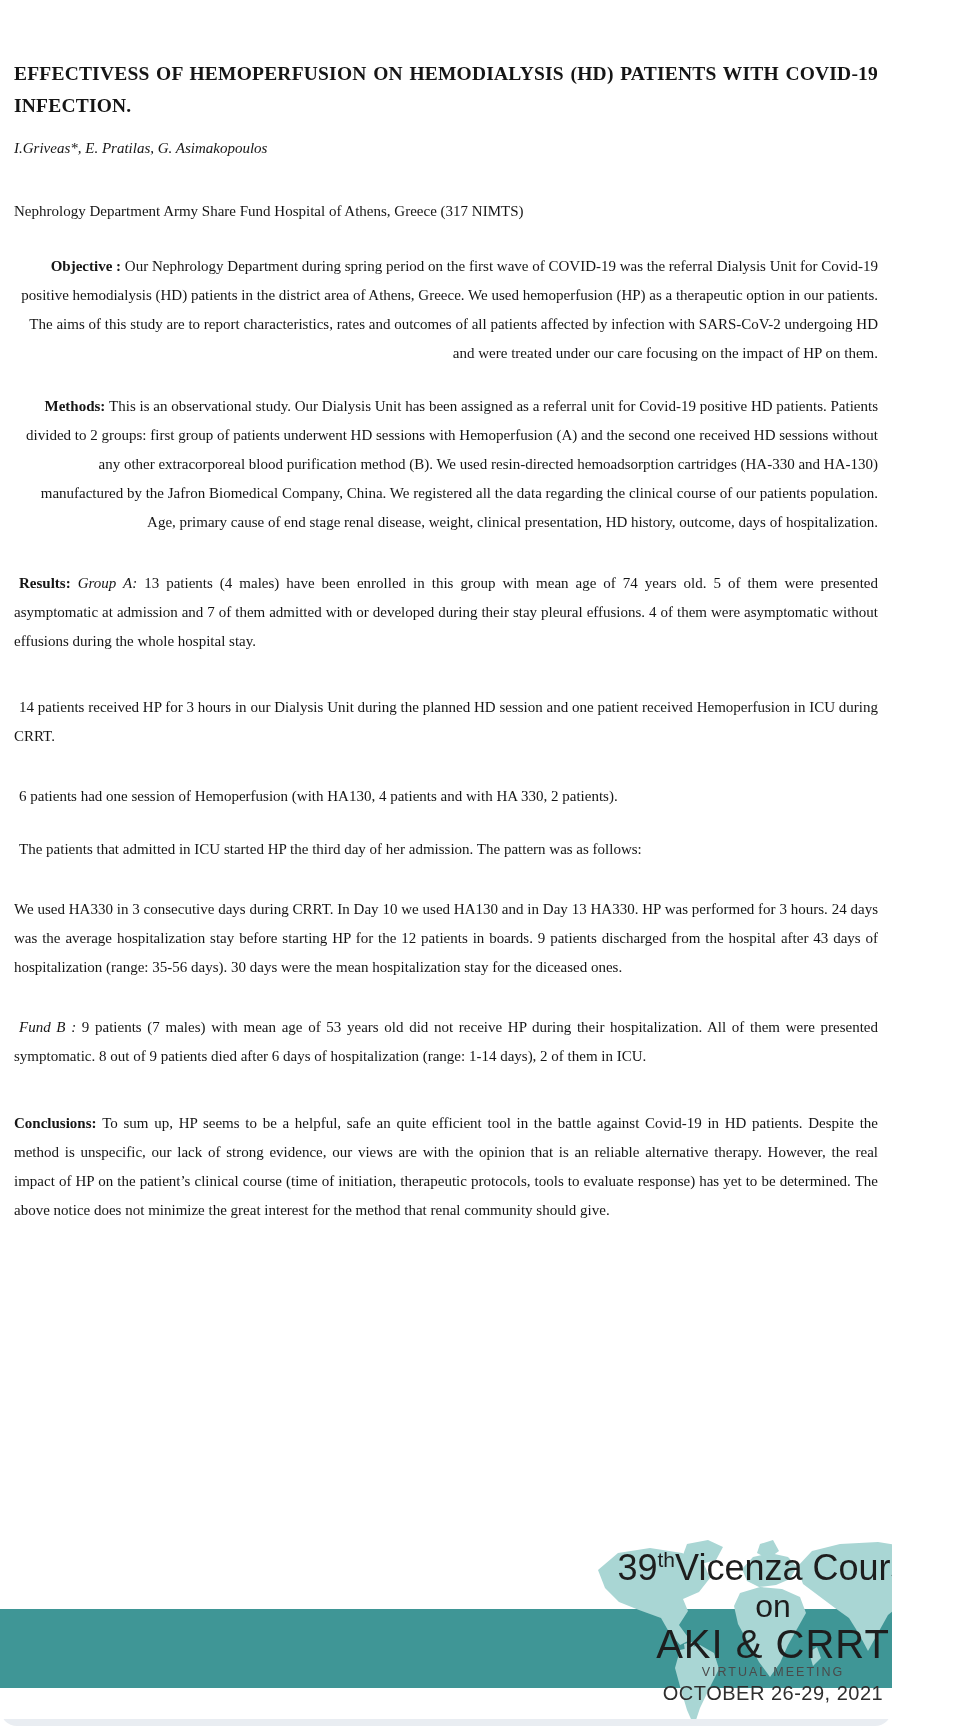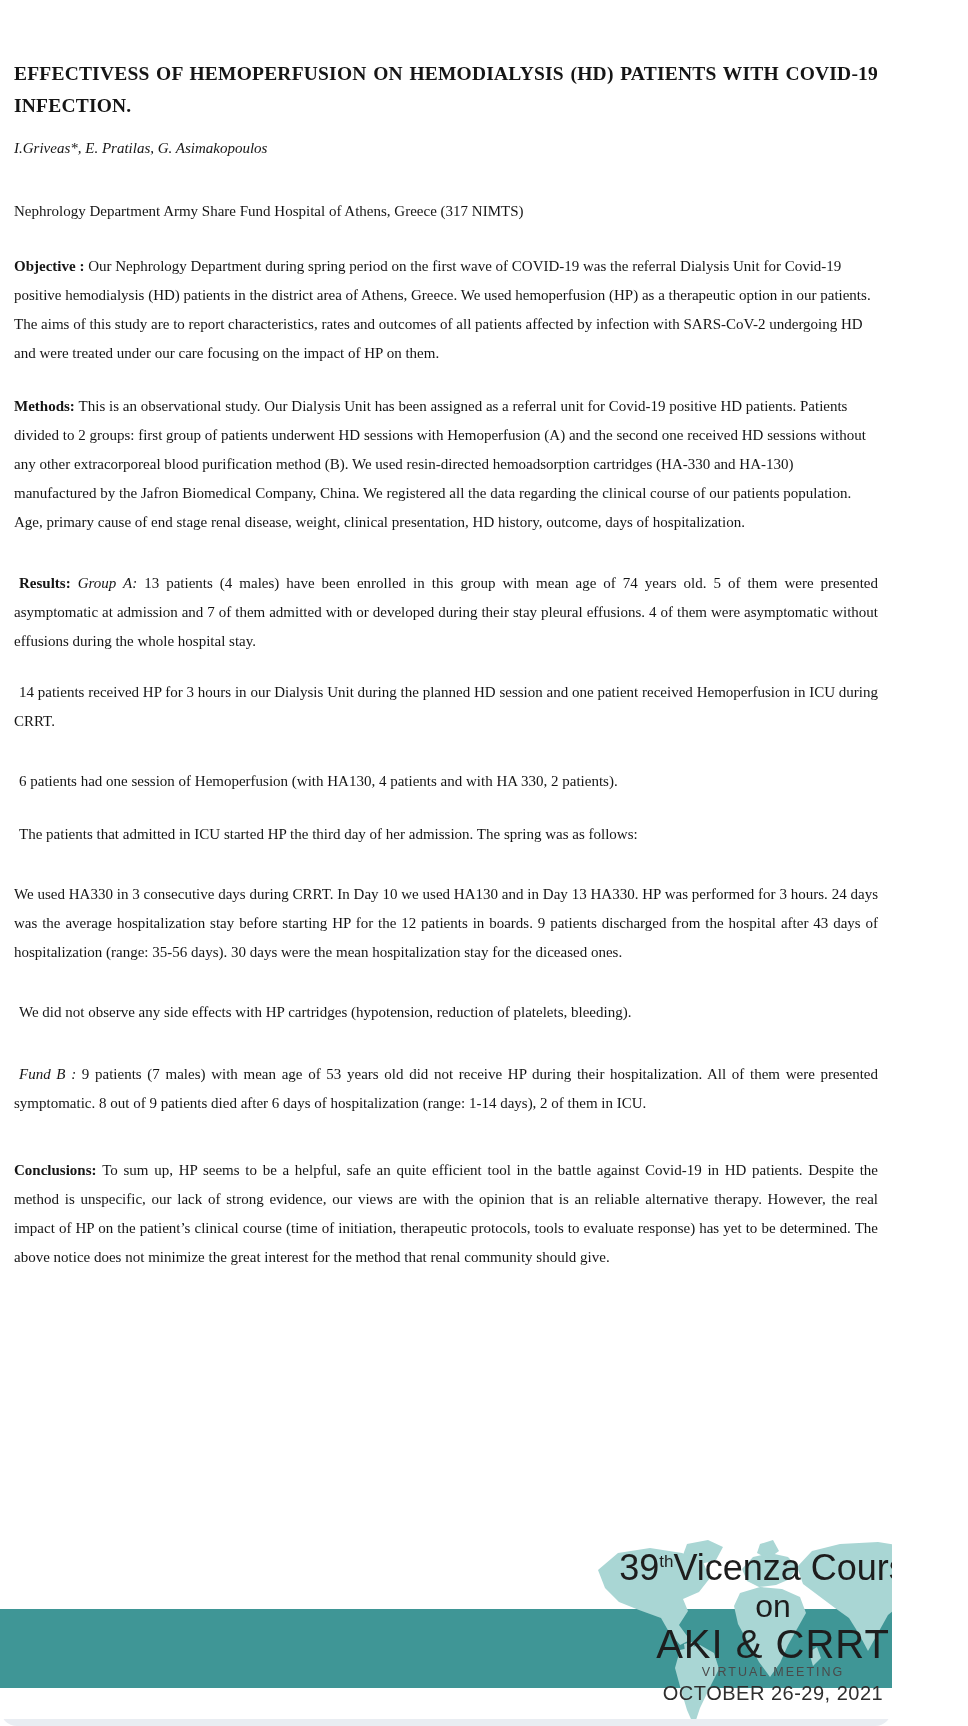--- a/index.html
+++ b/index.html
@@ -17,35 +17,35 @@
     padding:58px 14px 0 14px;
     z-index:4;
   }
   .para{
     margin:0;
     font-size:15px;
     line-height:29px;
     text-align:justify;
   }
   .para.single{text-align:left;}
-  .para.centered{text-align:left;}
+  .para.centered{text-align:right;}
   .indent{text-indent:5px;}
   h1.title{
     margin:0 0 12px 0;
     font-size:19.5px;
     line-height:32px;
     font-weight:bold;
     text-align:justify;
     letter-spacing:.2px;
   }
   .authors{margin:0 0 34px 0;font-style:italic;text-align:left;}
   .affiliation{margin:0 0 26px 0;text-align:left;}
   .objective{margin:0 0 24px 0;}
   .methods{margin:0 0 32px 0;}
-  .results{margin:0 0 22px 0;}
+  .results{margin:0 0 37px 0;}
   .p-hp12{margin:0 0 31px 0;}
   .p-one{margin:0 0 24px 0;}
   .p-two{margin:0 0 36px 0;}
   .p-icu{margin:0 0 31px 0;}
   .p-pattern{margin:0 0 31px 0;}
   .p-side{margin:0 0 33px 0;}
   .p-groupb{margin:0 0 38px 0;}
   .p-concl{margin:0;}
   b.runin{font-weight:bold;}
   i.runin{font-style:italic;}
@@ -53,21 +53,21 @@
   
   .band-svg{position:absolute;left:0;top:1609px;width:968px;height:79px;z-index:1;}
   .map-svg{position:absolute;left:592px;top:1540px;width:376px;height:186px;z-index:2;}
   .logo-text{
     position:absolute;left:553px;top:1548px;width:440px;
     z-index:3;text-align:center;
     font-family:"Liberation Sans", sans-serif;
     color:#1d1d1d;
   }
   .logo-l1{font-size:36px;line-height:40px;font-weight:500;}
-  .logo-l1 sup{font-size:17px;vertical-align:super;line-height:0;}
+  .logo-l1 sup{font-size:21px;vertical-align:super;line-height:0;}
   .logo-l2{font-size:32px;line-height:36px;}
   .logo-l3{font-size:40px;line-height:40px;letter-spacing:1px;}
   .logo-l4{font-size:12.5px;line-height:17px;letter-spacing:2px;color:#4a4a4a;}
   .logo-l5{font-size:20px;line-height:24px;color:#2e2e2e;letter-spacing:.5px;}
   .bottom-strip{
     position:absolute;left:0;top:1719px;width:968px;height:7px;
     background:#e9edf2;z-index:5;
   }
 </style>
 </head>
@@ -87,25 +87,24 @@
 
     <p class="para centered methods"><b class="runin">Methods: </b><span>This is an observational study.  Our Dialysis Unit has been assigned as a referral unit for Covid-19 positive HD patients.  Patients divided to 2 groups:  first group of patients underwent HD sessions with Hemoperfusion (A) and the second one received HD sessions without any other extracorporeal blood purification method (B).  We used resin-directed hemoadsorption cartridges (HA-330 and HA-130) manufactured by the Jafron Biomedical Company, China. We registered all the data regarding the clinical course of our patients population.  Age, primary cause of end stage renal disease, weight, clinical presentation, HD history, outcome, days of hospitalization.</span></p>
 
     <p class="para indent results"><b class="runin">Results: </b><i class="runin">Group A:  </i><span>13 patients (4 males) have been enrolled in this group with mean age of 74 years old.  5 of them were presented asymptomatic at admission and 7 of them admitted with or developed during their stay pleural effusions.  4 of them were asymptomatic without effusions during the whole hospital stay.</span></p>
 
     <p class="para indent p-hp12">14 patients received HP for 3 hours  in our Dialysis Unit during the planned HD session and one patient received Hemoperfusion in ICU during  CRRT.</p>
 
     <p class="para single indent p-one">6 patients had one session of Hemoperfusion (with HA130,  4 patients and with HA 330, 2 patients).</p>
 
 
-    <p class="para single indent p-icu">The patients that admitted in ICU started HP the third day of her admission.  The spring was as follows:</p>
+    <p class="para single indent p-icu">The patients that admitted in ICU started HP the third day of her admission.  The pattern was as follows:</p>
 
     <p class="para p-pattern">We used HA330 in 3 consecutive days during CRRT.  In Day 10 we used  HA130 and in Day 13 HA330.  HP was performed for 3 hours.  24 days was the average hospitalization stay before starting HP for the 12  patients in boards. 9 patients discharged from the hospital after 43 days of hospitalization (range:  35-56 days).  30 days were the mean hospitalization stay for the diceased ones.</p>
 
-    <p class="para single indent p-side">We did not observe any side effects with HP cartridges (hypotension, reduction of platelets, bleeding).</p>
 
     <p class="para indent p-groupb"><i class="runin">Fund B : </i><span>9 patients (7 males) with mean age of 53 years old did not receive HP during their hospitalization.  All of them were presented symptomatic.   8 out of 9 patients died after 6 days of hospitalization (range:  1-14 days), 2  of them in ICU.</span></p>
 
     <p class="para p-concl"><b class="runin">Conclusions: </b><span>To sum up, HP seems to be a helpful, safe an quite efficient tool in the battle against Covid-19 in HD patients.  Despite the method is unspecific, our lack of strong evidence, our views are with the opinion that is an reliable alternative therapy.  However, the real impact of HP on the patient’s clinical course (time of initiation, therapeutic protocols, tools to evaluate response) has yet to be determined. The above notice does not minimize the great interest for the method that renal community should give.</span></p>
 
   </div>
 
   <svg class="band-svg" viewBox="0 0 968 79" preserveAspectRatio="none">
     <rect x="0" y="0" width="968" height="79" fill="#3f9696"></rect>
   </svg>

